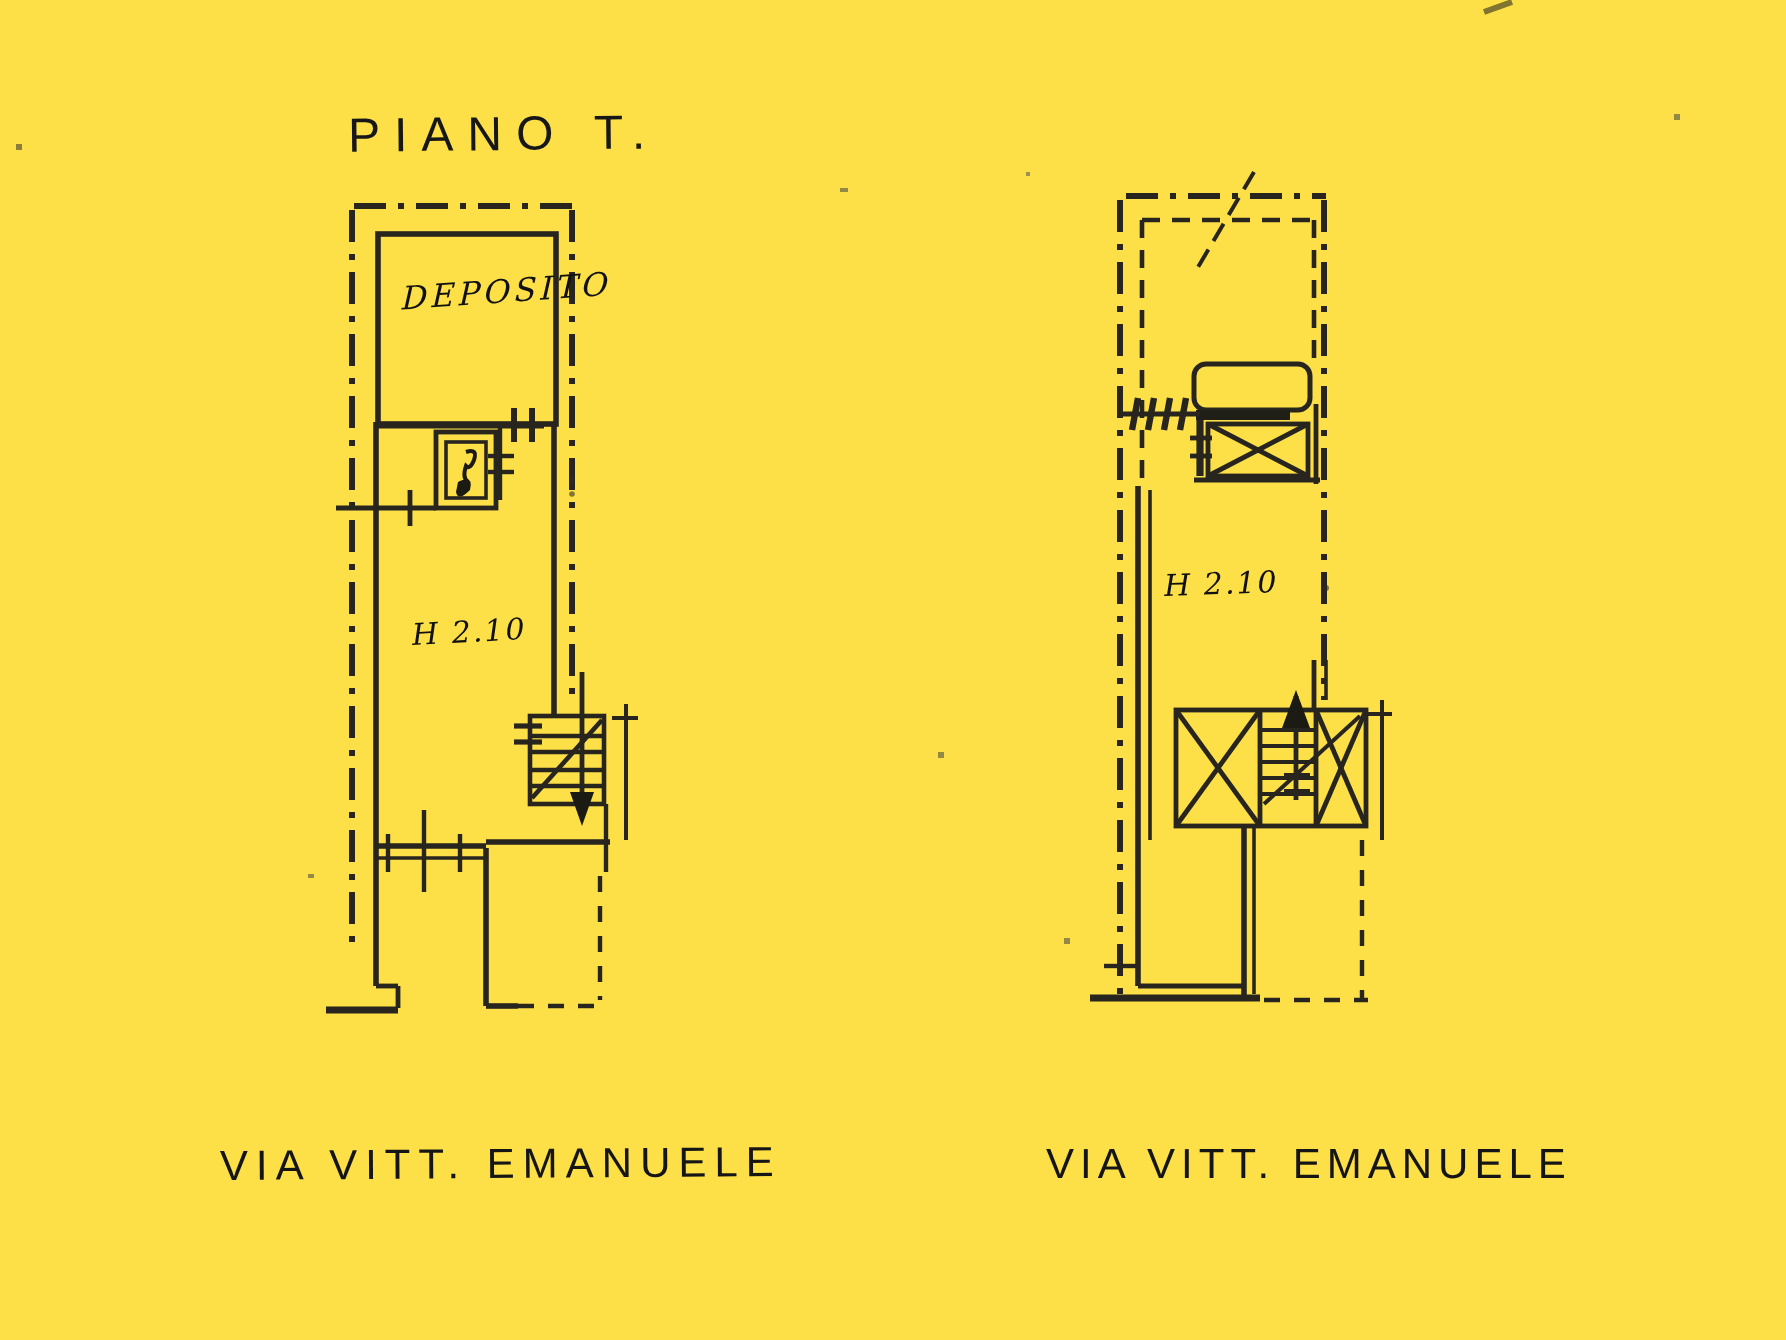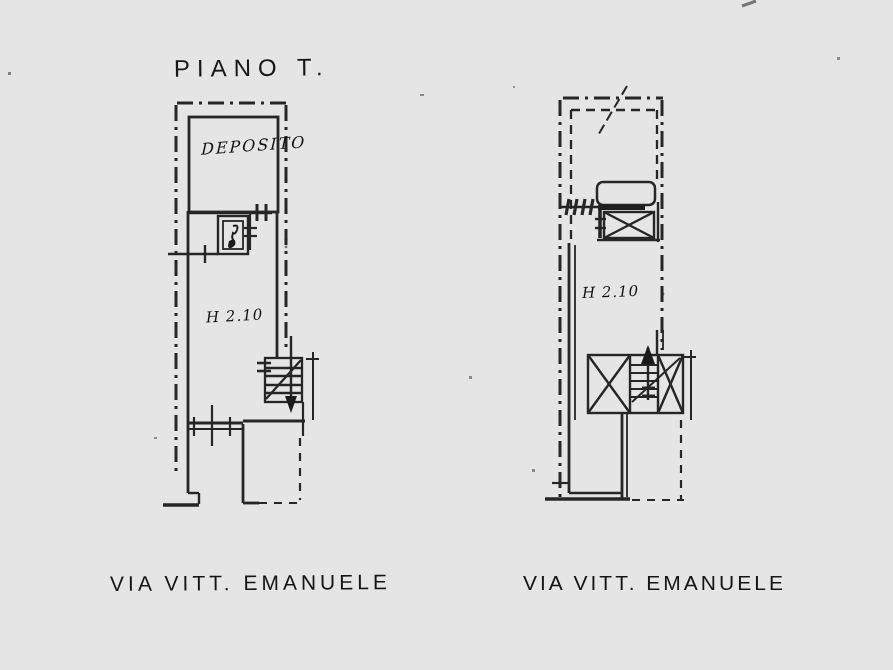--- a/index.html
+++ b/index.html
@@ -1,17 +1,17 @@
 <!DOCTYPE html>
 <html><head>
 <meta charset="utf-8">
 <style>
   html,body{margin:0;padding:0;background:#fff;}
   .page{
-    position:relative;width:893px;height:670px;background:#e5e5e5;
+    position:relative;width:893px;height:670px;background:#fde047;
     font-family:"DejaVu Sans",sans-serif;overflow:hidden;
   }
   svg{position:absolute;left:0;top:0;}
   .txt{position:absolute;color:#171717;white-space:nowrap;}
   .title{
     left:174px;top:54px;font-size:24px;letter-spacing:7px;
     font-family:"Liberation Sans","DejaVu Sans",sans-serif;
     transform:rotate(-0.6deg);font-weight:500;
   }
   .hand{

